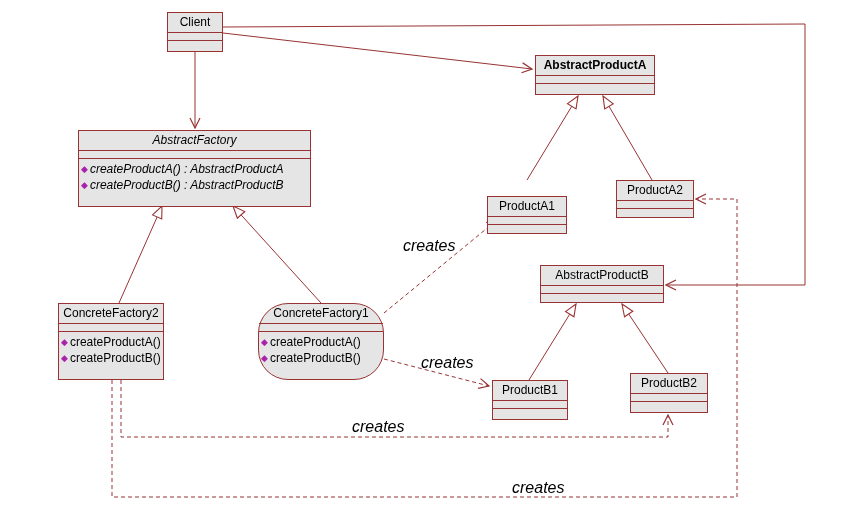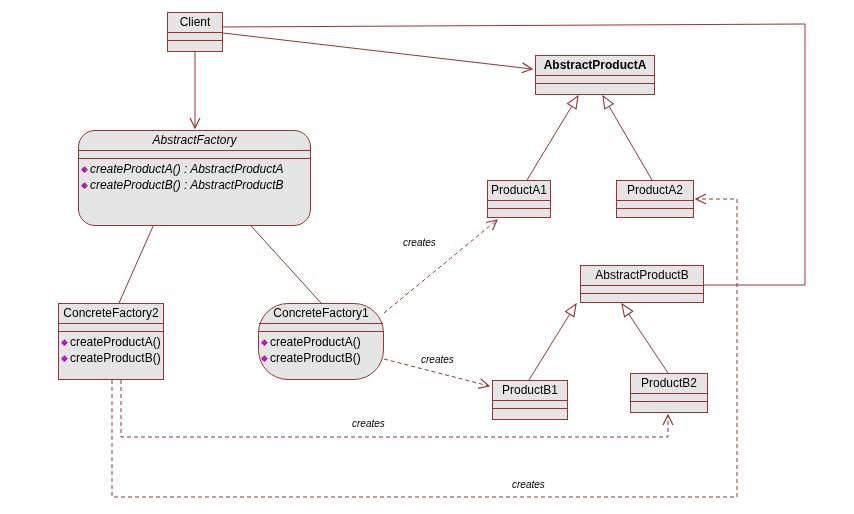--- a/index.html
+++ b/index.html
@@ -36,21 +36,21 @@
   .uml-method {
     display:flex; align-items:center;
     line-height:16px; padding:0 2px;
     white-space:nowrap;
   }
   .uml-method.italic { font-style:italic; }
   .diamond { color:#AA22AA; font-size:9px; margin-right:2px; font-style:normal; }
 
   .edge-label {
     position:absolute;
-    font-style:italic; font-size:10px; color:#000;
+    font-style:italic; font-size:16px; color:#000;
     white-space:nowrap;
   }
 </style>
 </head>
 <body>
 
 <div class="diagram">
 
   <svg class="edges" width="854" height="514">
     <defs>
@@ -84,48 +84,48 @@
     <div class="uml-attrs"></div>
     <div class="uml-ops"></div>
   </div>
 
   <div class="uml-class" style="left:535px;top:55px;width:120px;height:40px;font-weight:bold;">
     <div class="uml-title">AbstractProductA</div>
     <div class="uml-attrs"></div>
     <div class="uml-ops"></div>
   </div>
 
-  <div class="uml-class" style="left:78px;top:130px;width:233px;height:96px;border-radius:17px;">
+  <div class="uml-class" style="left:78px;top:130px;width:233px;height:77px;">
     <div class="uml-title italic">AbstractFactory</div>
     <div class="uml-attrs"></div>
     <div class="uml-ops">
       <div class="uml-method italic">
         <span class="diamond">◆</span>
         <span>createProductA() : AbstractProductA</span>
       </div>
       <div class="uml-method italic">
         <span class="diamond">◆</span>
         <span>createProductB() : AbstractProductB</span>
       </div>
     </div>
   </div>
 
-  <div class="uml-class" style="left:487px;top:180px;width:64px;height:38px;">
+  <div class="uml-class" style="left:487px;top:196px;width:80px;height:38px;">
     <div class="uml-title">ProductA1</div>
     <div class="uml-attrs"></div>
     <div class="uml-ops"></div>
   </div>
 
   <div class="uml-class" style="left:616px;top:180px;width:78px;height:38px;">
     <div class="uml-title">ProductA2</div>
     <div class="uml-attrs"></div>
     <div class="uml-ops"></div>
   </div>
 
-  <div class="uml-class" style="left:540px;top:265px;width:124px;height:38px;margin-left:40px;">
+  <div class="uml-class" style="left:540px;top:265px;width:124px;height:38px;">
     <div class="uml-title">AbstractProductB</div>
     <div class="uml-attrs"></div>
     <div class="uml-ops"></div>
   </div>
 
   <div class="uml-class" style="left:58px;top:303px;width:106px;height:77px;">
     <div class="uml-title">ConcreteFactory2</div>
     <div class="uml-attrs"></div>
     <div class="uml-ops">
       <div class="uml-method">

